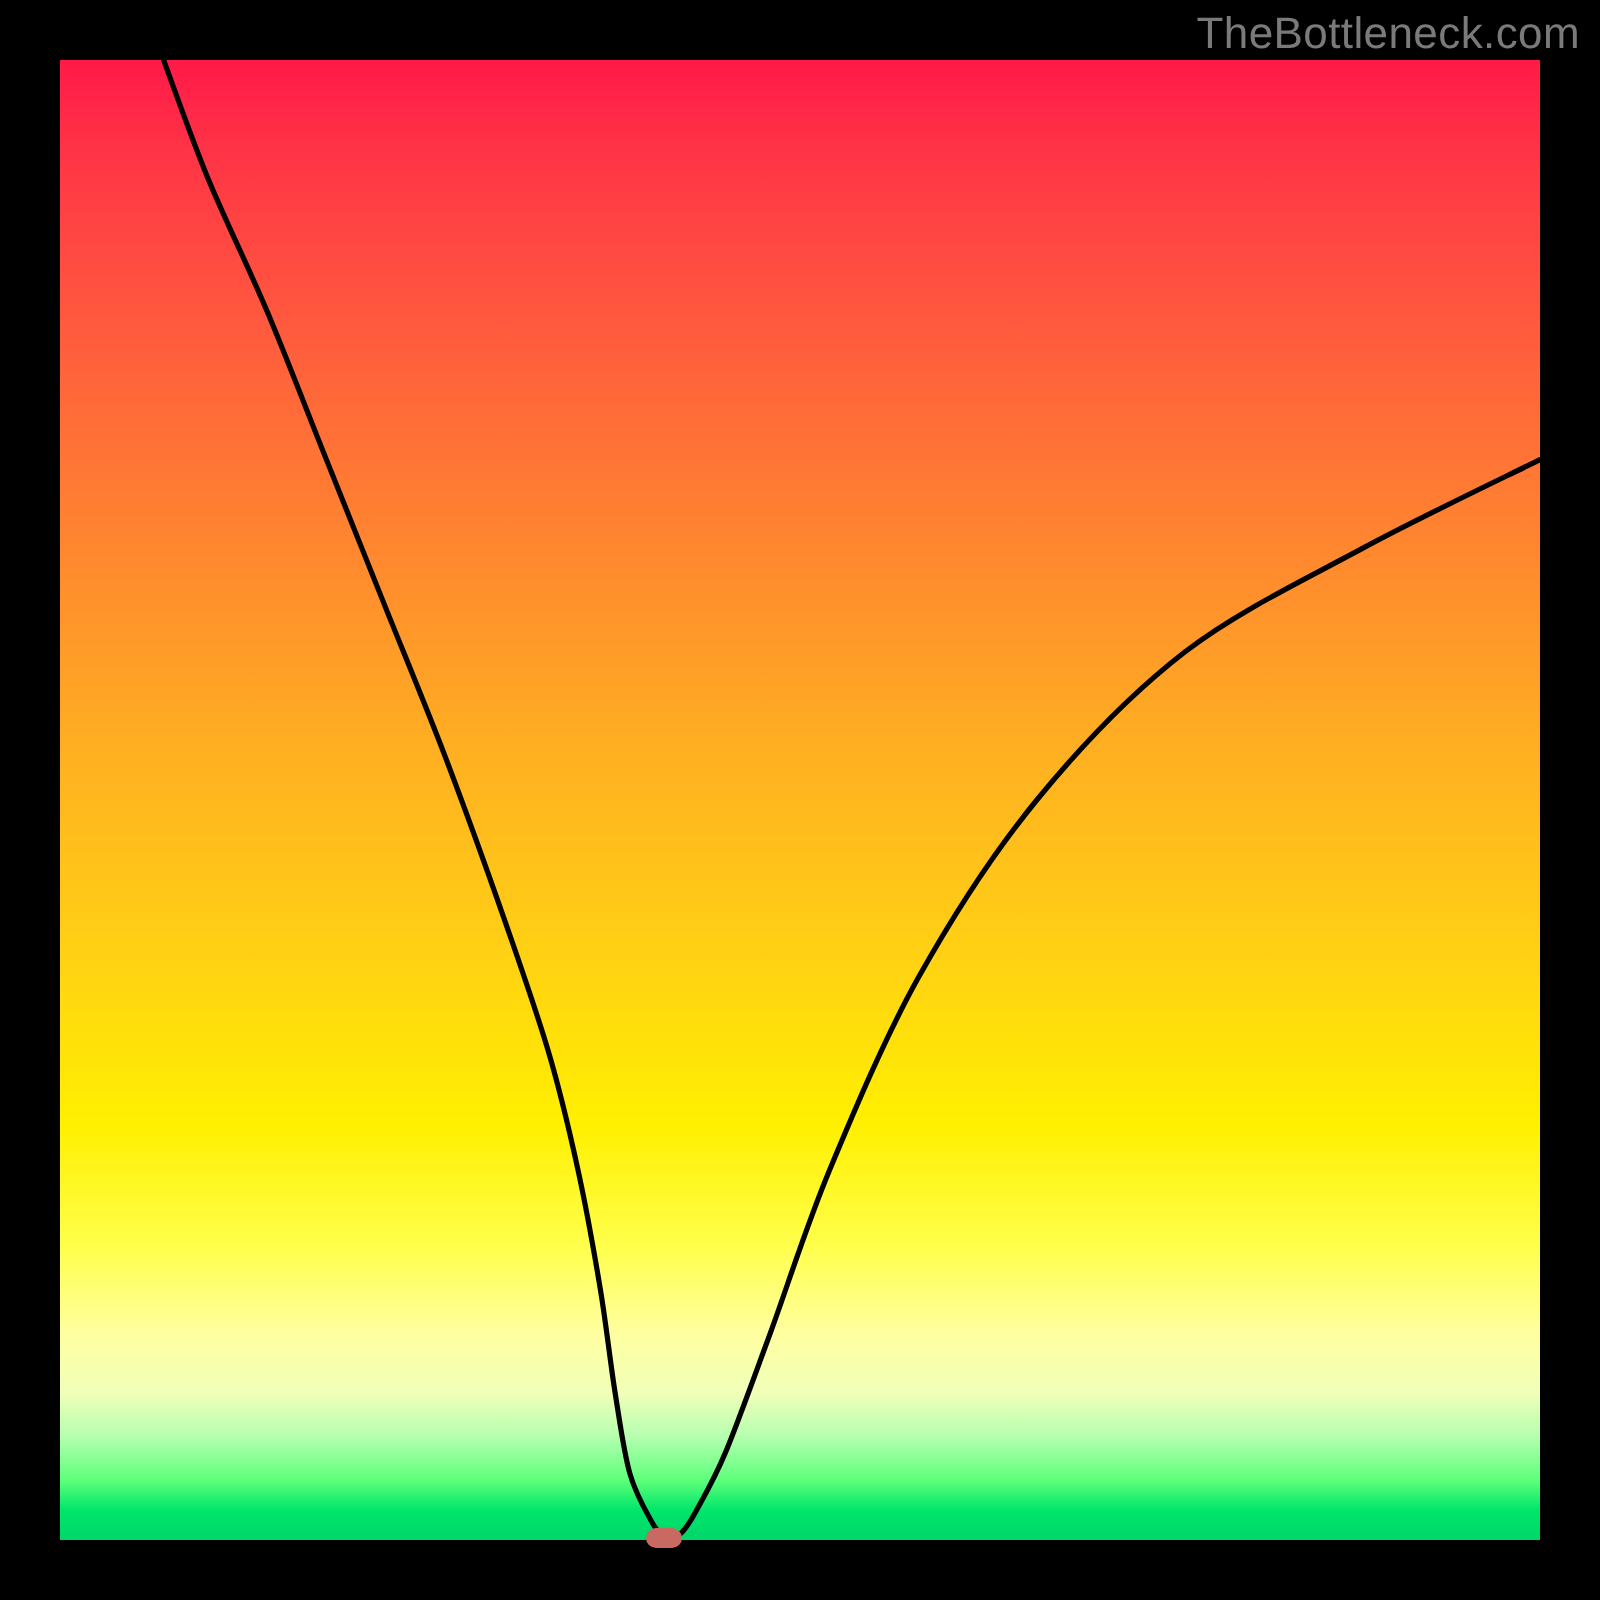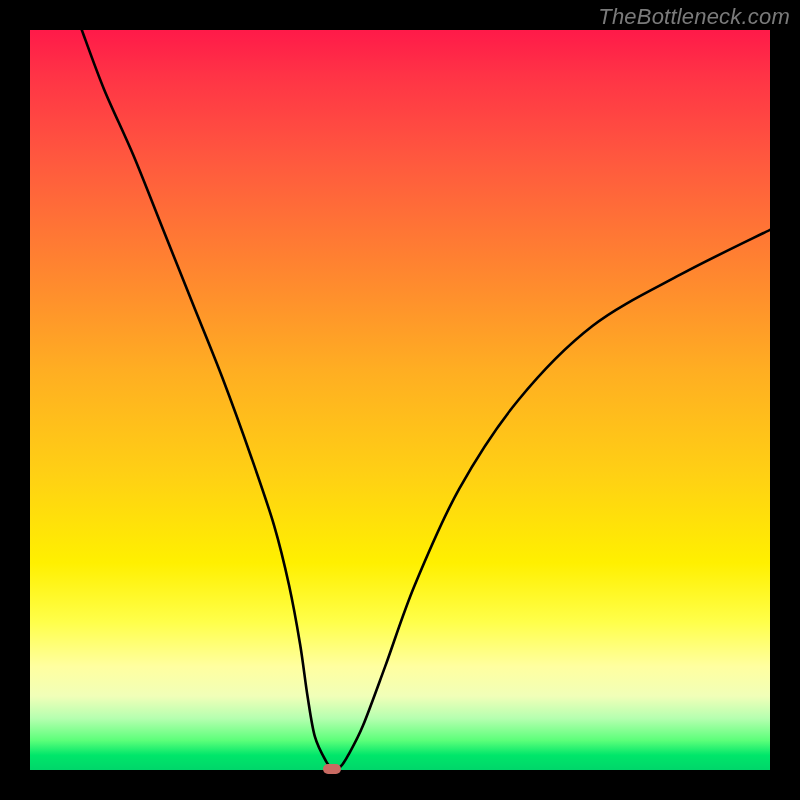--- a/index.html
+++ b/index.html
@@ -9,21 +9,20 @@
     height: 800px;
     overflow: hidden;
     background: #000;
     font-family: Arial, Helvetica, sans-serif;
   }
   .frame {
     position: relative;
     width: 800px;
     height: 800px;
     background: #000;
-    font-style: italic;
   }
   .plot {
     position: absolute;
     left: 30px;
     top: 30px;
     width: 740px;
     height: 740px;
     
     background: linear-gradient(
       to bottom,

